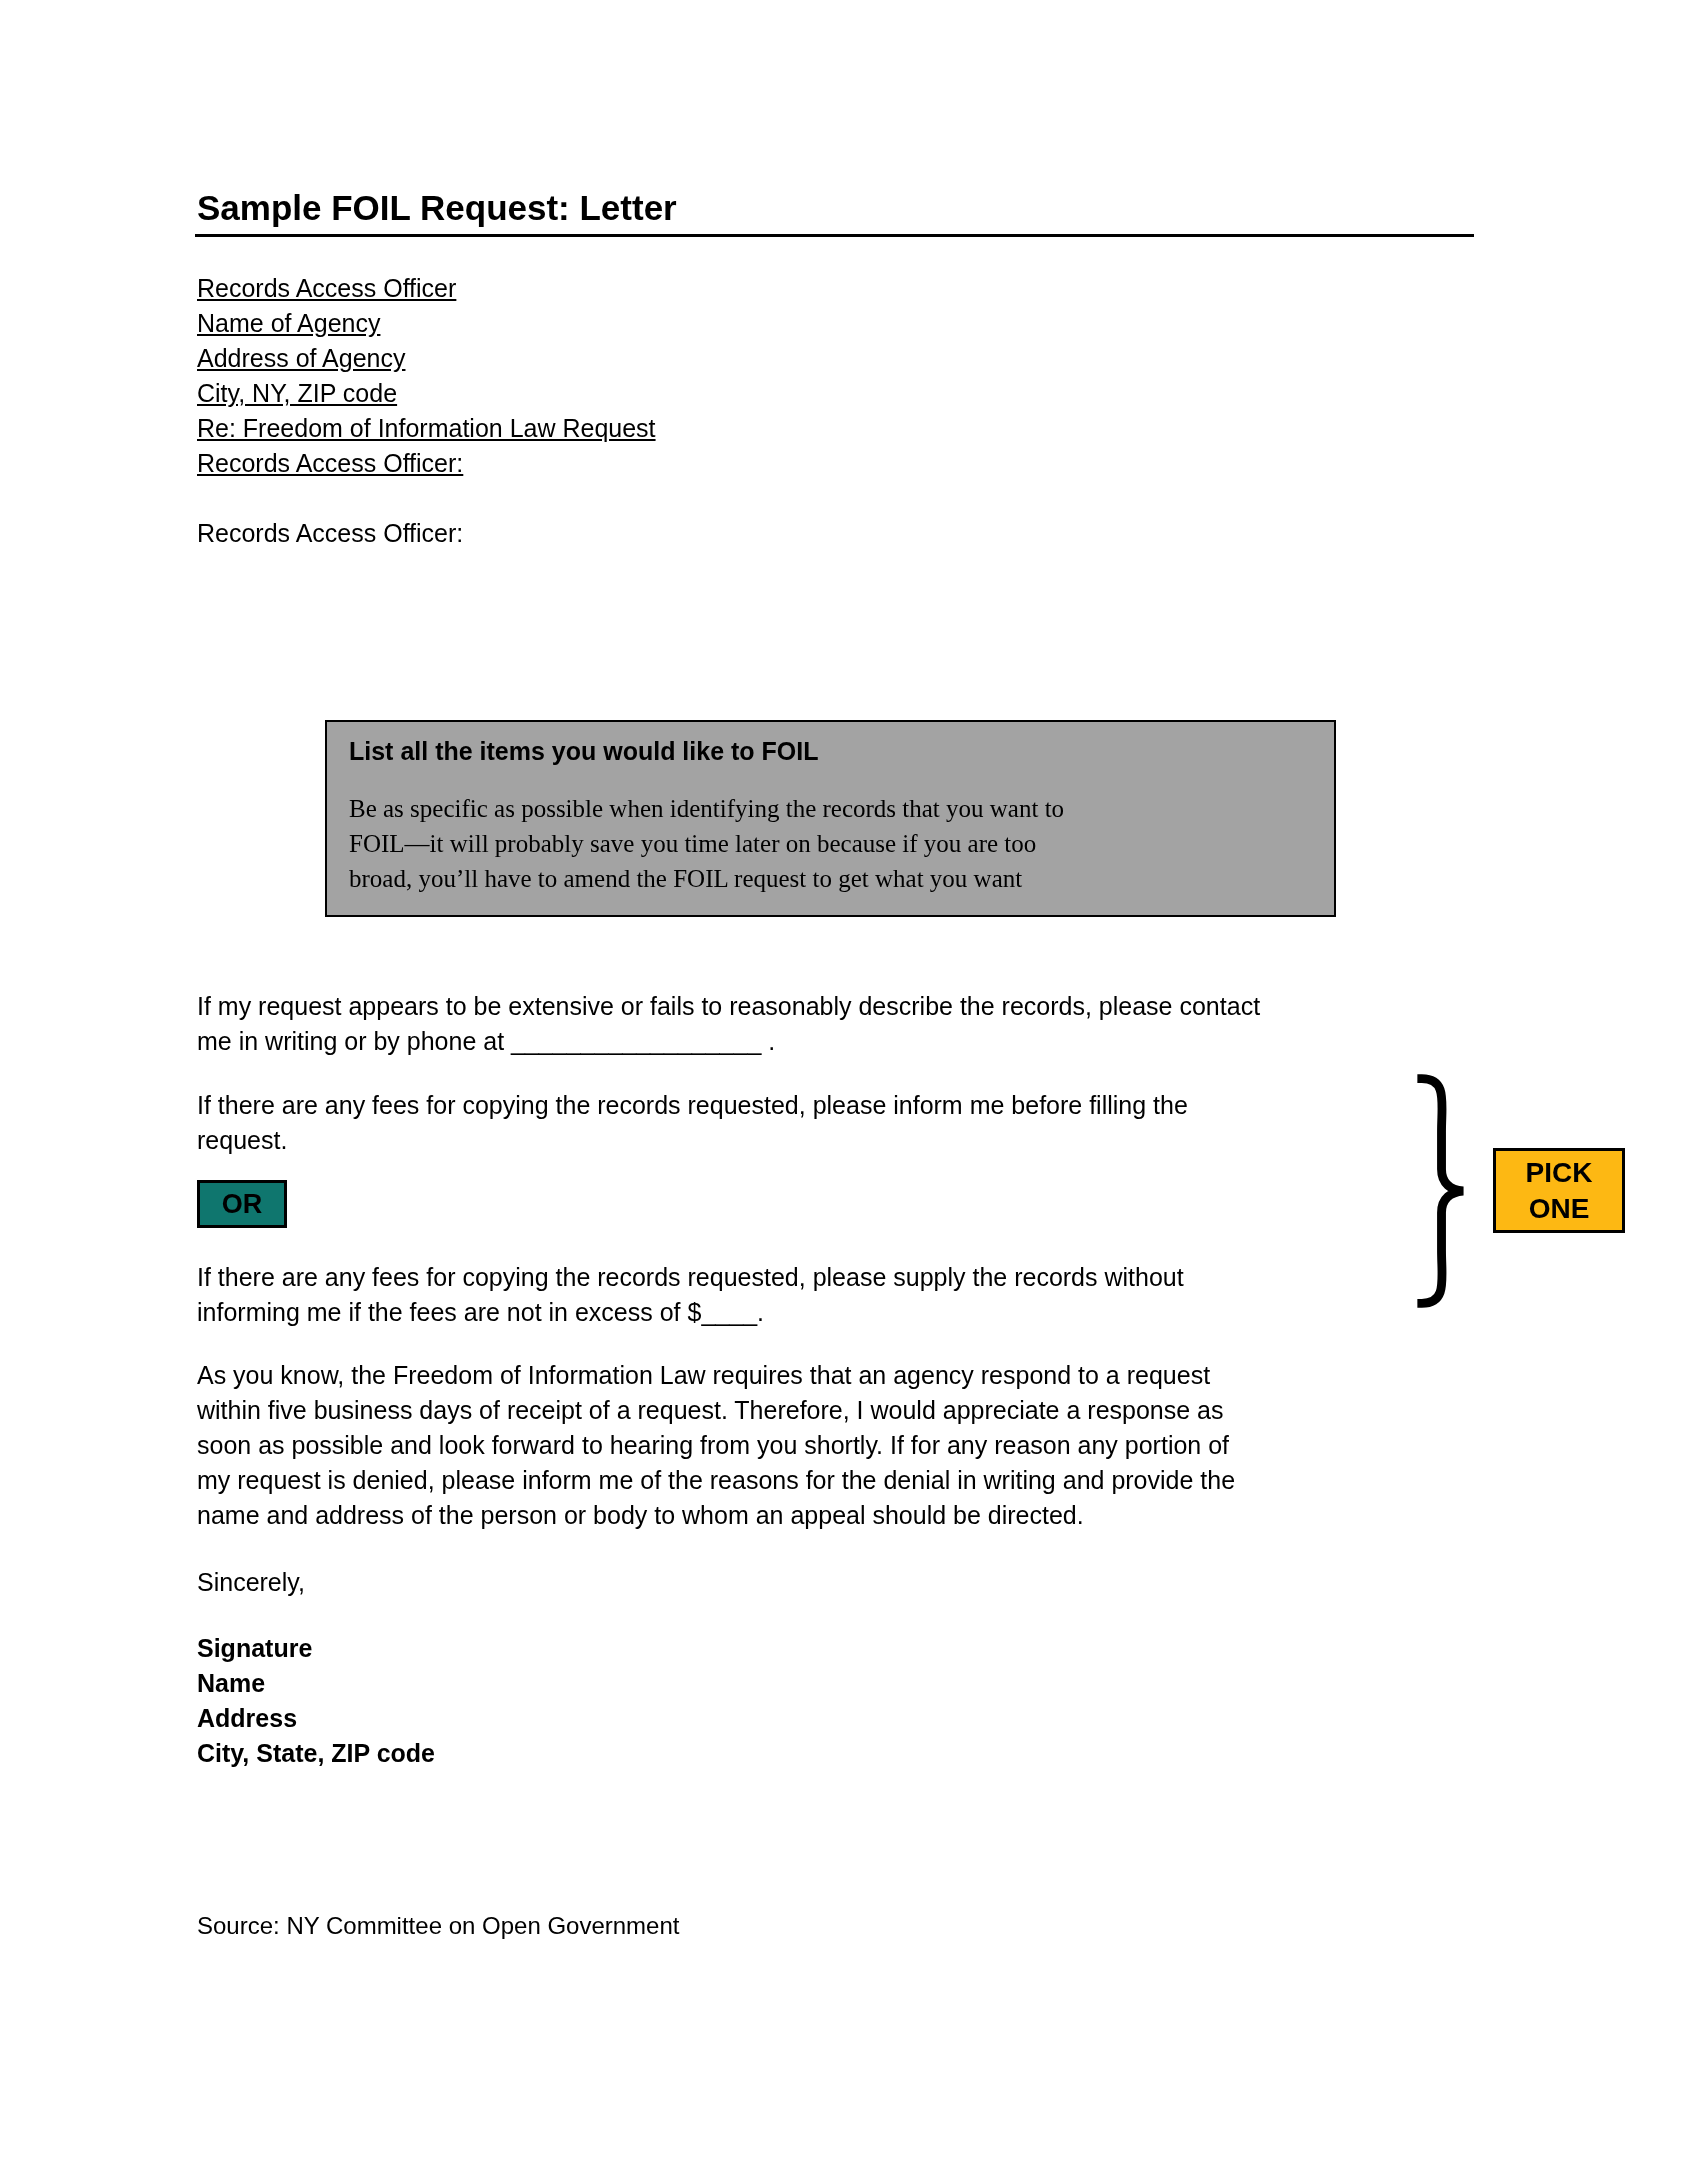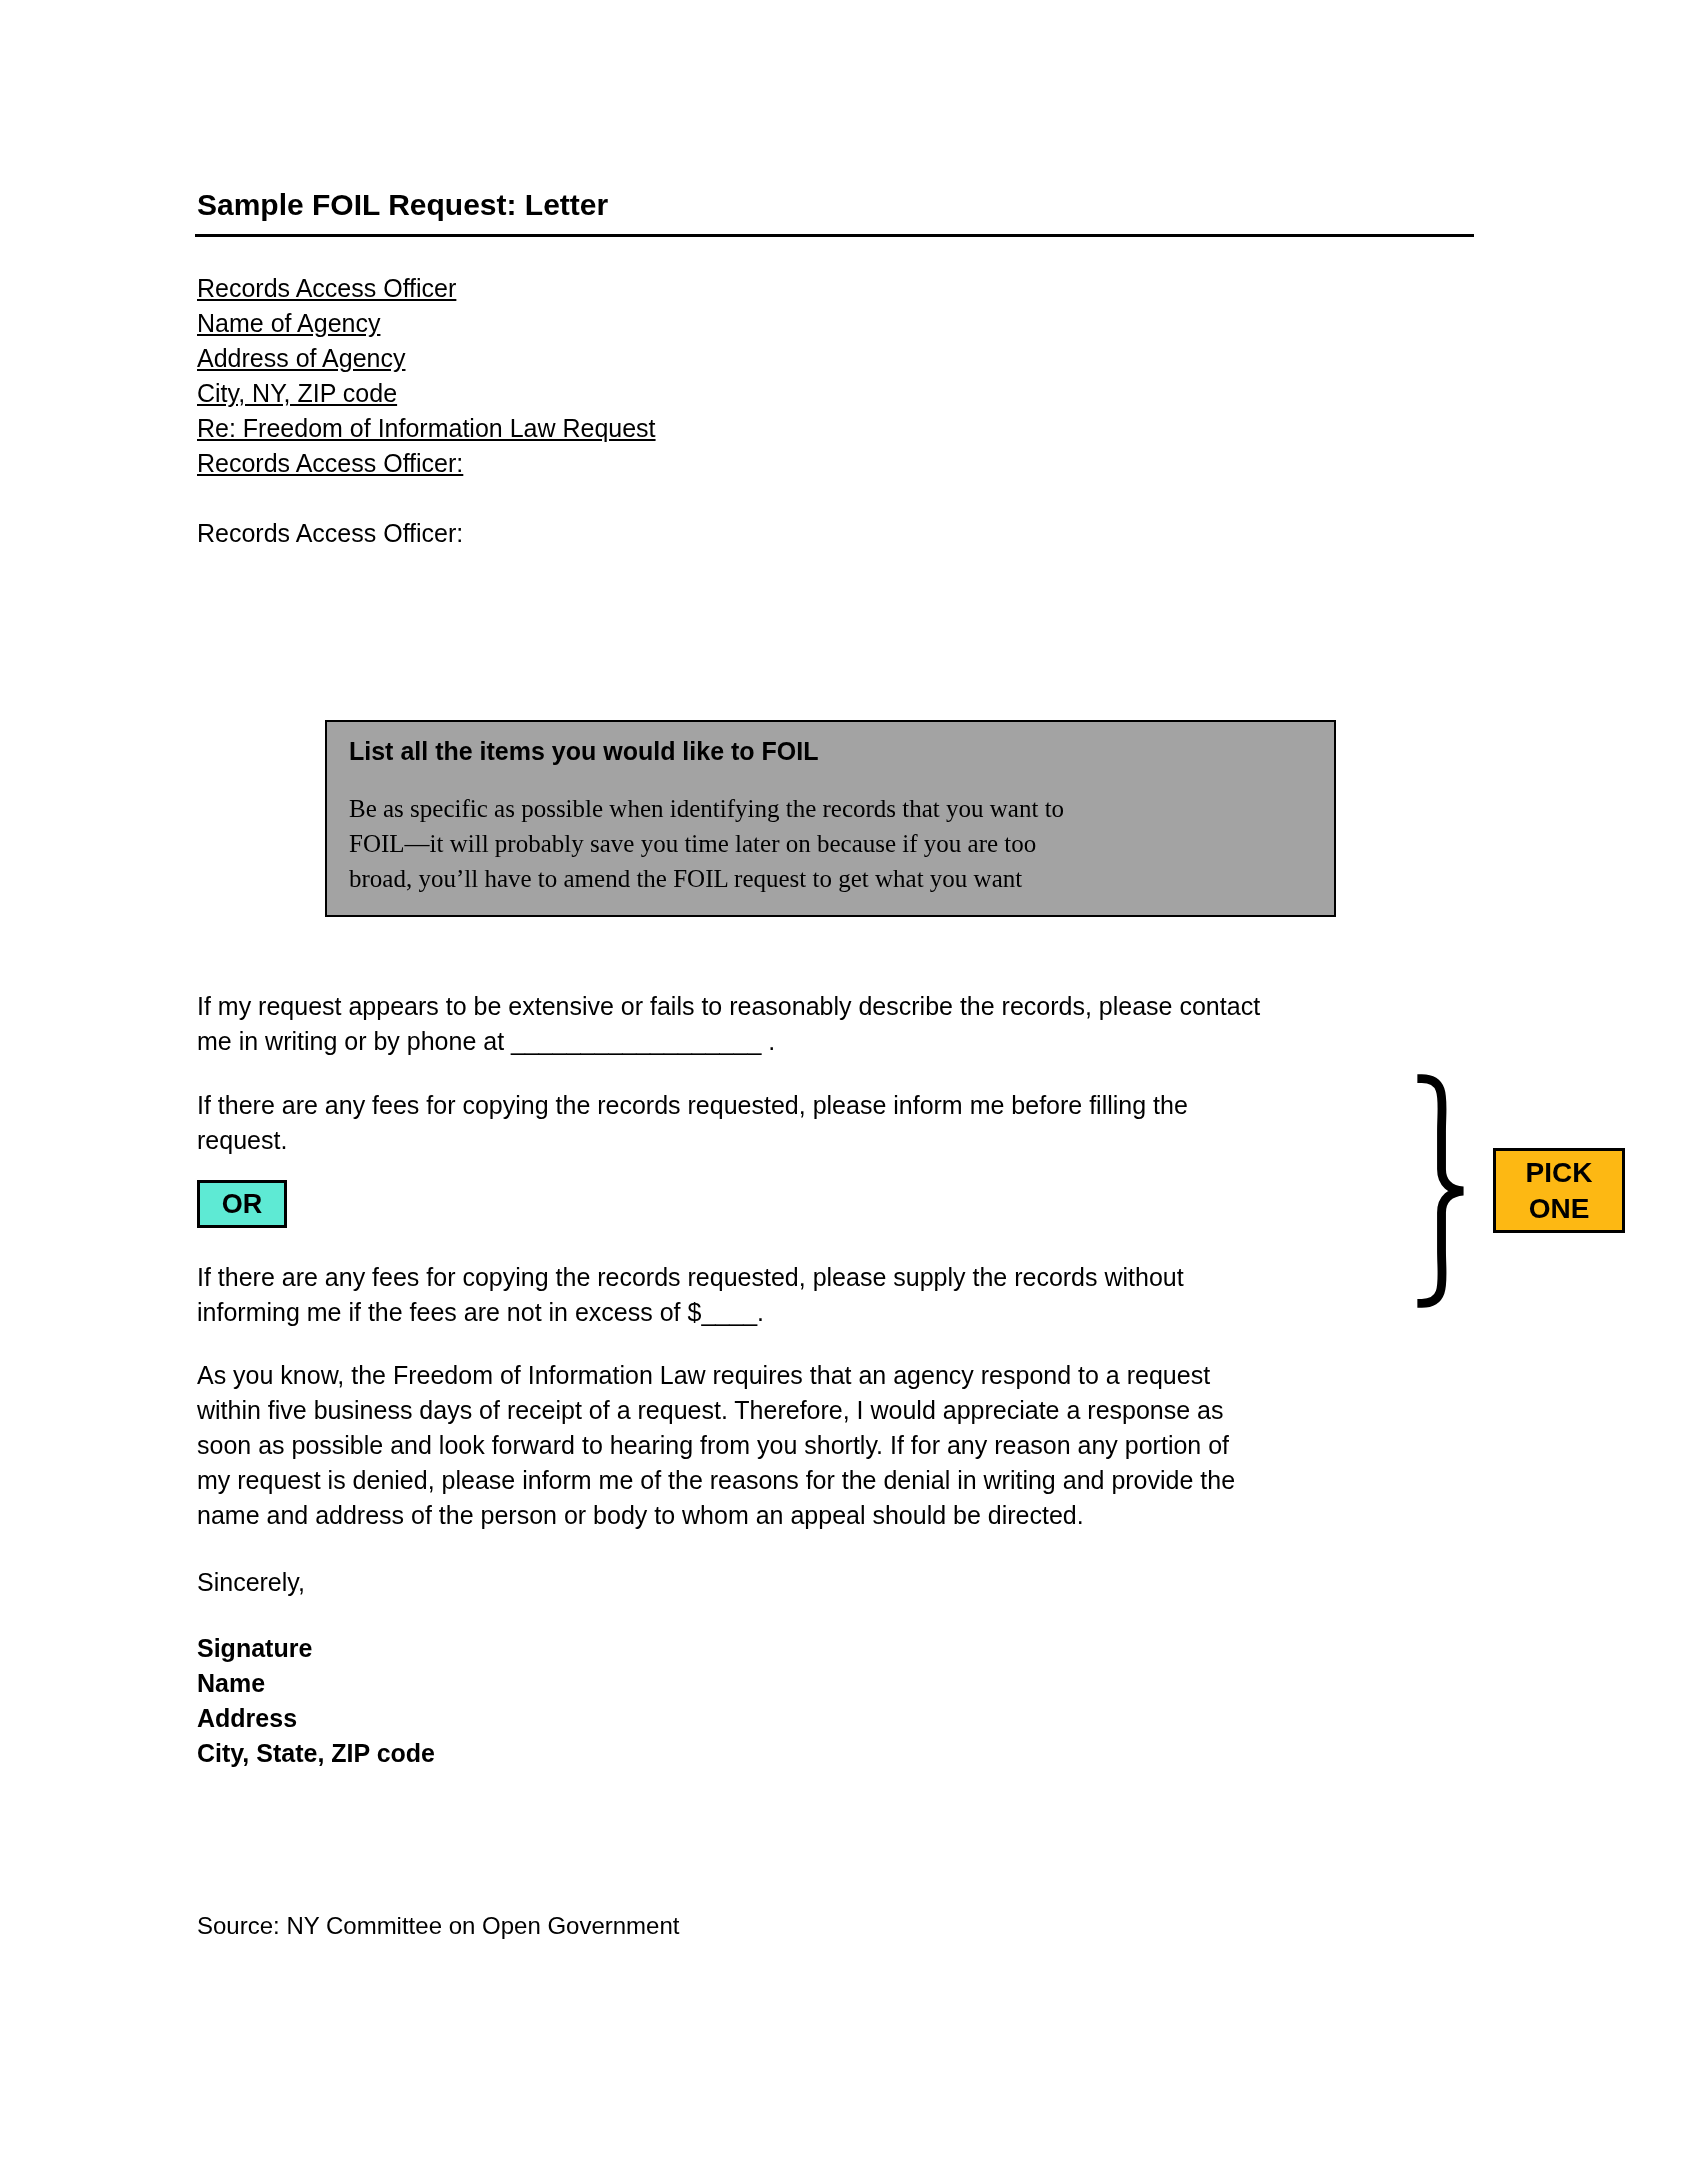--- a/index.html
+++ b/index.html
@@ -16,21 +16,21 @@
   .txt {
     position: absolute;
     font-size: 25px;
     line-height: 35px;
     white-space: pre-line;
     color: #000000;
   }
   .page-title {
     position: absolute;
     left: 197px; top: 188px;
-    font-size: 30px;
+    font-size: 35px;
     font-weight: bold;
     white-space: pre;
   }
   .title-rule {
     position: absolute;
     left: 195px; top: 234px;
     width: 1279px; height: 3px;
     background: #000000;
   }
   .recipient { left: 197px; top: 271px; text-decoration: underline; }
@@ -59,21 +59,21 @@
     white-space: pre-line;
     font-family: Liberation Serif, serif;
   }
   .contact { left: 197px; top: 989px; width: 1406px; }
   .fees1 { left: 197px; top: 1088px; width: 1337px; }
   .or-badge {
     position: absolute;
     left: 197px; top: 1180px;
     width: 90px; height: 48px;
     box-sizing: border-box;
-    background: #5eead4;
+    background: #0f766e;
     border: 3px solid #000000;
     display: flex; align-items: center; justify-content: center;
     font-size: 27px; font-weight: bold;
   }
   .fees2 { left: 197px; top: 1260px; width: 1337px; }
   .brace {
     position: absolute;
     left: 1408px; top: 1072px;
     width: 69px; height: 238px;
   }

